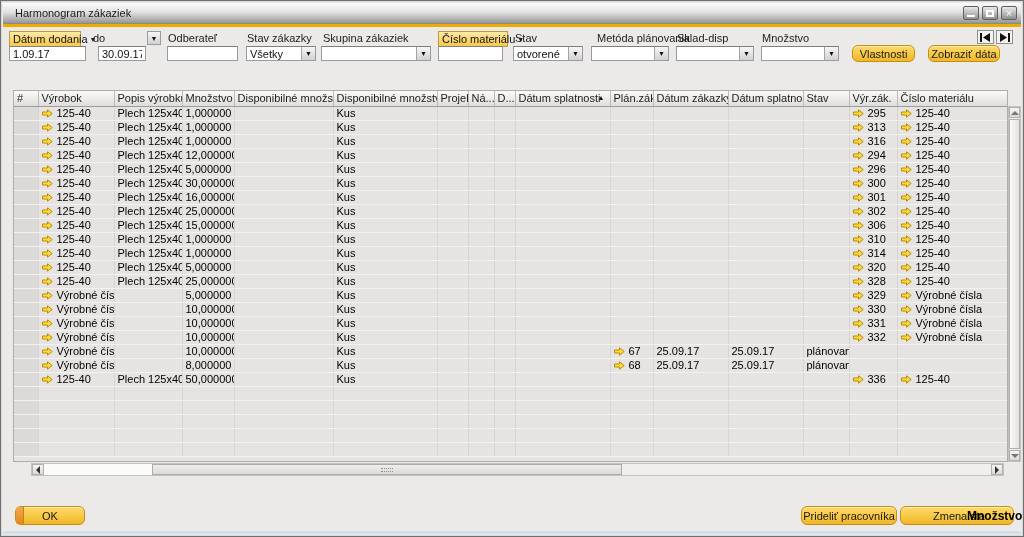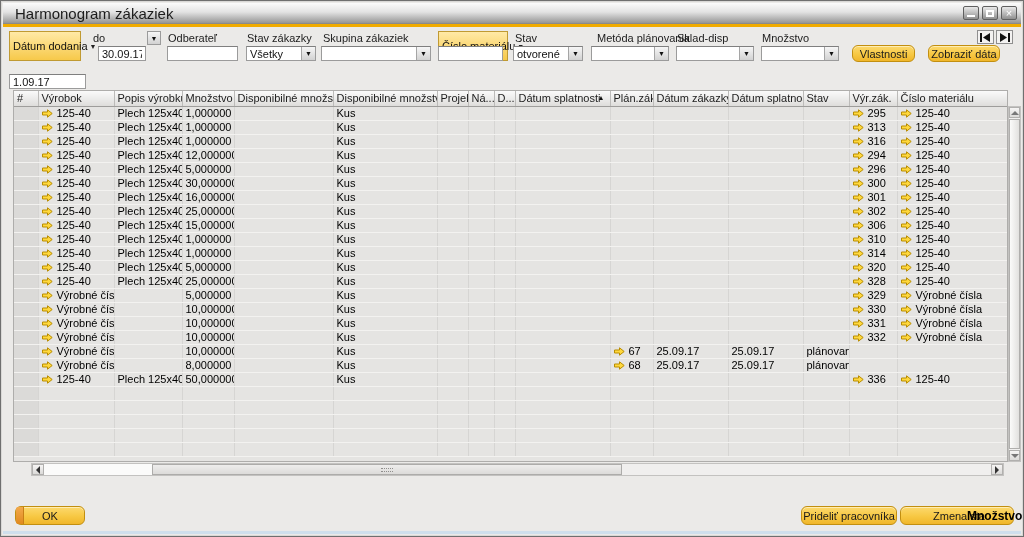--- a/index.html
+++ b/index.html
@@ -13,36 +13,36 @@
     position:absolute; inset:0; background:#EBEAE8;
     border:1px solid #6f6f6f; outline:1px solid #d9d8d6; outline-offset:-2px;
   }
   
   .titlebar {
     position:absolute; left:2px; top:2px; right:2px; height:21px;
     background:linear-gradient(#fbfbfb,#e3e3e3 45%,#b9b9b9 75%,#969696);
     border-bottom:1px solid #8a8a8a;
     display:flex; align-items:center; padding:0 4px 0 12px;
   }
-  .title { font-size:15px; color:#1c1c1c; }
+  .title { font-size:11px; color:#1c1c1c; }
   .winbtns { margin-left:auto; display:flex; gap:3px; }
   .winbtn {
     width:16px; height:14px; border:1px solid #5f5f5f; border-radius:2px;
     background:linear-gradient(#e8e8e8,#bdbdbd 50%,#8f8f8f);
     display:flex; align-items:center; justify-content:center;
     color:#fff; font-size:9px; line-height:1;
   }
   .winbtn .bar { width:8px; height:2px; background:#fff; margin-top:6px; }
   .winbtn .box { width:8px; height:7px; border:2px solid #fff; }
   .goldline { position:absolute; left:2px; top:23px; right:2px; height:3px; background:#F0AB00; }
 
   
   .flabel { position:absolute; top:31px; height:13px; white-space:nowrap; color:#1c1c1c; }
   .flabel-yellow {
-    position:absolute; top:30px; height:30px;
+    position:absolute; top:30px; height:16px;
     background:linear-gradient(#ffe9a6,#f7c94a);
     border:1px solid #c09a32; display:flex; align-items:center;
     padding:0 2px 0 3px; white-space:nowrap;
   }
   .flabel-yellow .dd { margin-left:auto; font-size:7px; color:#222; padding-left:2px; }
   .finput, .fselect {
     position:absolute; top:45px; height:15px; background:#fff;
     border:1px solid #9b9b9b; border-top-color:#7f7f7f;
   }
   input.finput { padding:0 3px; font-family:"Liberation Sans",sans-serif; font-size:11px; color:#111; }
@@ -176,21 +176,21 @@
         </svg>
       </span>
     <span class="navbtn">
         <svg width="11" height="9">
           <path d="M1 0 L8 4.5 L1 9 Z" fill="#111"></path>
           <rect x="9" y="0" width="2" height="9" fill="#111"></rect>
         </svg>
       </span>
   </div>
 
-  <input class="finput" style="left: 8px; width: 77px; margin-top: 28px;" value="1.09.17">
+  <input class="finput" style="left: 8px; width: 77px;" value="1.09.17">
   <input class="finput" style="left: 90px; width: 48px; margin-left: 7px;" value="30.09.17">
   <input class="finput" style="left: 166px; width: 71px;" value="">
   <div class="fselect" style="left:245px; width:70px;justify-content:flex-end;">
     <span class="val">Všetky</span>
     <span class="ddbtn">▼</span>
   </div>
   <div class="fselect" style="left:320px; width:110px;">
     <span class="val"></span>
     <span class="ddbtn">▼</span>
   </div>

